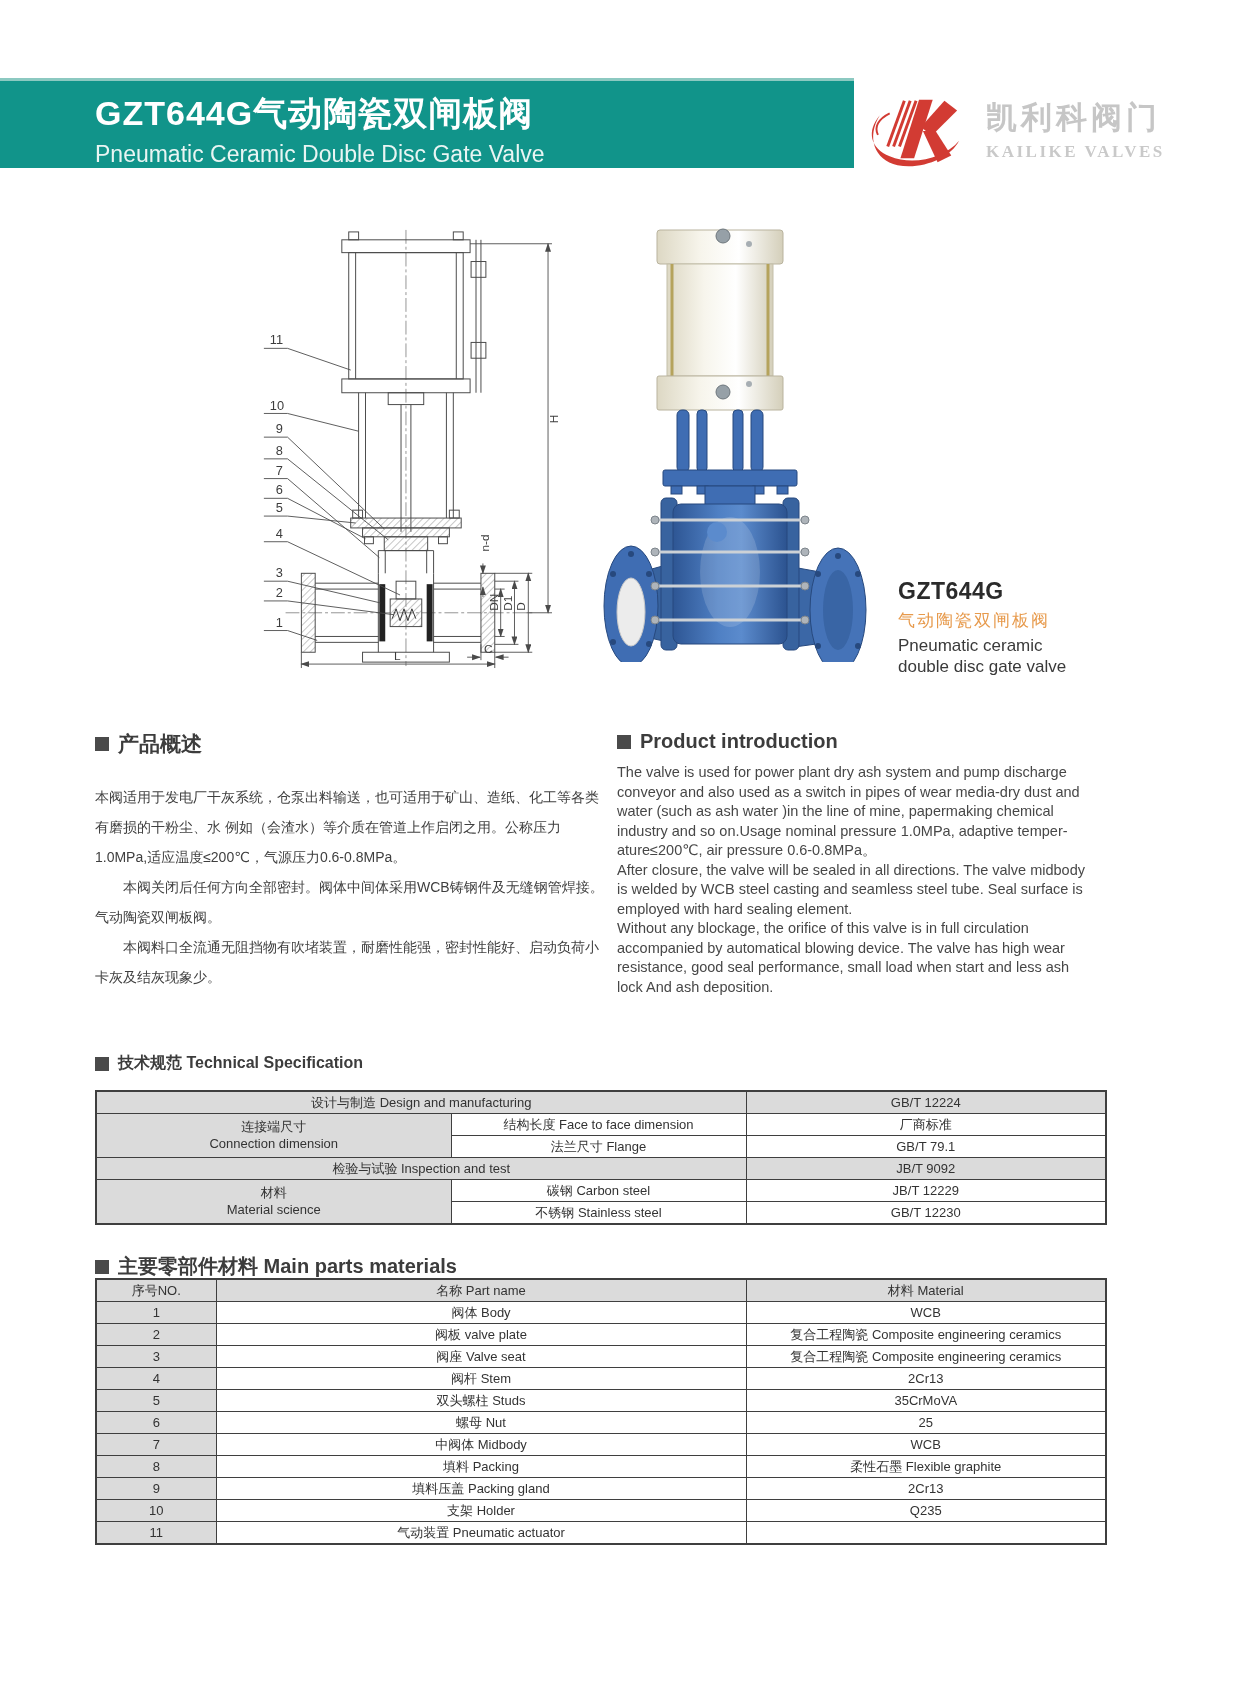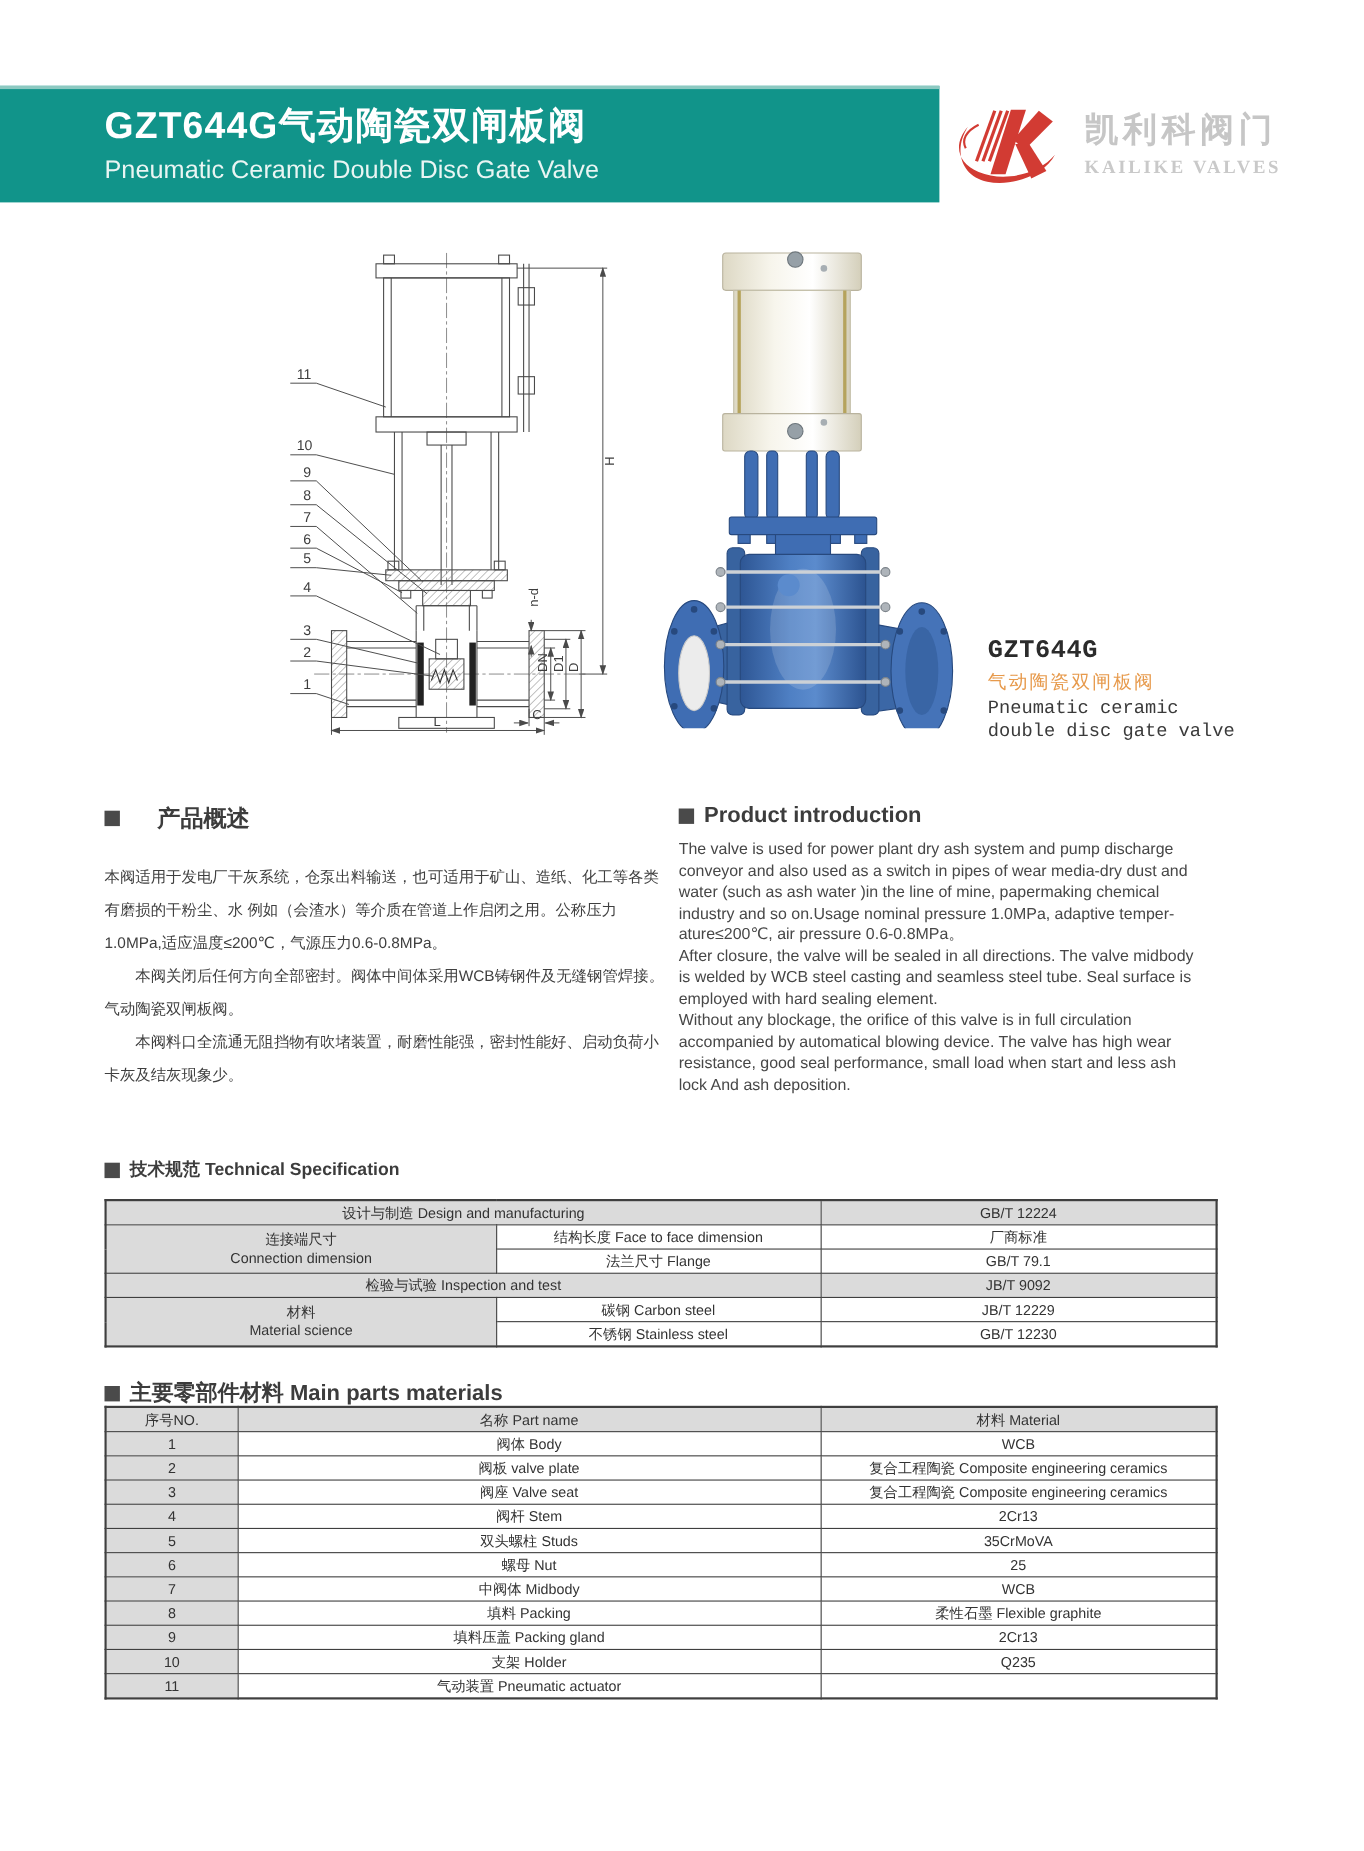--- a/index.html
+++ b/index.html
@@ -1,45 +1,45 @@
 <!DOCTYPE html>
 <html><head>
 <meta charset="utf-8">
 <style>
   html,body { margin:0; padding:0; background:#ffffff; }
   .page { position:relative; width:1240px; height:1683px; background:#ffffff; overflow:hidden;
           font-family:"Liberation Sans","DejaVu Sans",sans-serif; }
 
   
-  .band { position:absolute; left:0; top:78px; width:854px; height:106px;
+  .band { position:absolute; left:0; top:78px; width:854px; height:90px;
           background:#11948A; border-top:3px solid #8CC9C1; box-sizing:border-box; }
   .band-cn { position:absolute; left:95px; top:10px; font-size:34px; font-weight:bold;
              color:#ffffff; letter-spacing:1px; white-space:nowrap; }
   .band-en { position:absolute; left:95px; top:60px; font-size:23px; color:#E9F5F3; white-space:nowrap; }
 
   
   .logo { position:absolute; left:860px; top:86px; display:flex; align-items:center; }
   .logo-mark { width:118px; height:86px; }
   .logo-text { margin-left:8px; }
   .logo-cn { font-size:31px; font-weight:bold; color:#C6C6C6; letter-spacing:4px; white-space:nowrap; }
   .logo-en { font-size:17px; font-weight:bold; color:#C9C9C9; letter-spacing:2.5px; margin-top:3px; white-space:nowrap;font-family:Liberation Serif, serif; }
 
   
   .drawing { position:absolute; left:238px; top:226px; width:330px; height:444px; }
   .photo   { position:absolute; left:585px; top:222px; width:300px; height:440px; }
-  .caption { position:absolute; left:898px; top:578px;font-family:Liberation Mono, monospace; }
+  .caption { position:absolute; left:898px; top:578px; }
   .caption-model { font-size:23px; font-weight:bold; color:#2b2b2b; letter-spacing:.5px; }
   .caption-cn { font-size:17px; color:#E79A4C; margin-top:4px; letter-spacing:2px; white-space:nowrap; }
   .caption-en { font-size:17px; color:#3a3a3a; line-height:21px; margin-top:3px; }
 
   
   .section-title { display:flex; align-items:center; font-weight:bold; color:#3c3c3c; white-space:nowrap; }
   .sq { width:14px; height:14px; background:#4a4a4a; margin-right:9px; flex:none; }
   .overview { position:absolute; left:95px; top:730px; width:510px; }
-  .overview .section-title { font-size:21px;gap:25px; }
+  .overview .section-title { font-size:21px; }
   .overview-text { margin-top:24px; font-size:14px; line-height:30px; color:#3f3f3f; }
   .overview-text p { margin:0; }
   .overview-text p.ind { text-indent:2em; }
   .intro { position:absolute; left:617px; top:730px; width:500px; }
   .intro .section-title { font-size:20px; }
   .intro-body { margin-top:10px; font-size:14.5px; line-height:19.5px; color:#474747; white-space:pre-line; }
 
   .spec-title { position:absolute; left:95px; top:1053px; font-size:16px; }
   .materials-title { position:absolute; left:95px; top:1243px; font-size:20px;margin-top:10px; }
 

